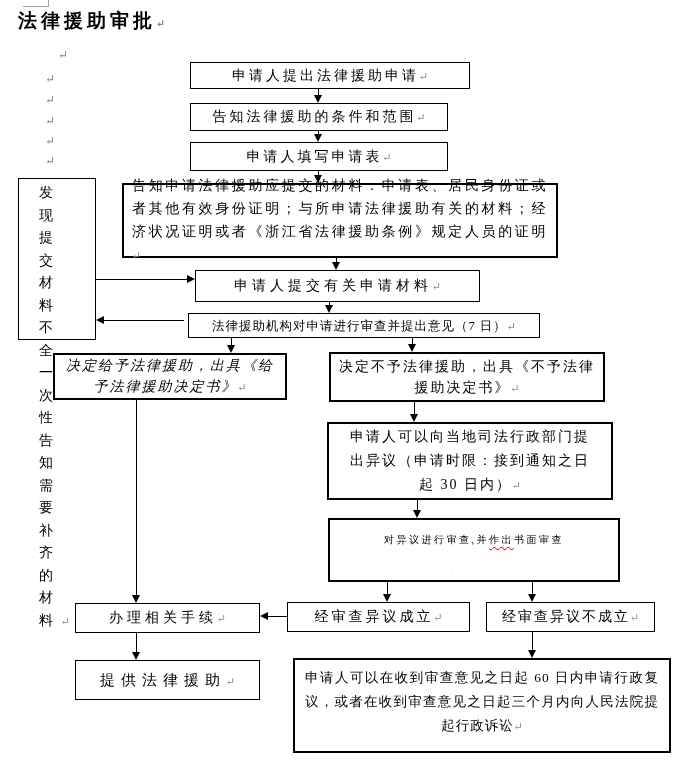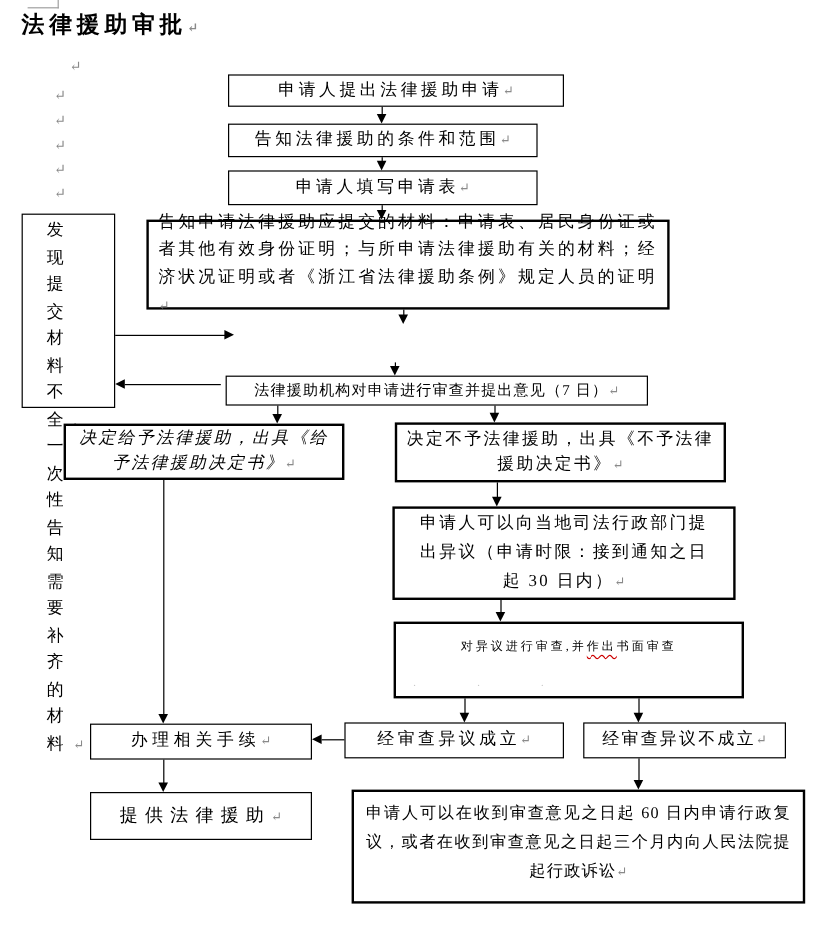--- a/index.html
+++ b/index.html
@@ -58,20 +58,23 @@
   </div>
 
   <div class="box thick" style="left:122px;top:183px;width:436px;height:75px;padding:2px 8px;">
     <div class="txt" style="text-align:justify;letter-spacing:2.5px;line-height:23px;"><span>告知申请法律援助应提交的材料：申请表、居民身份证或者其他有效身份证明；与所申请法律援助有关的材料；经济状况证明或者《浙江省法律援助条例》规定人员的证明</span><span class="ret">↵</span></div>
   </div>
 
   <div class="box" style="left:18px;top:178px;width:78px;height:162px;padding:3px 20px;align-items:flex-start;">
     <div class="txt" style="text-align:left;letter-spacing:8px;line-height:22.5px;"><span>发现提交材料不全,一次性告知需要补齐的材料</span><span class="ret">↵</span></div>
   </div>
 
+  <div class="box" style="left:195px;top:270px;width:285px;height:32px;">
+    <div class="txt" style="letter-spacing:4px;"><span>申请人提交有关申请材料</span><span class="ret">↵</span></div>
+  </div>
 
   <div class="box" style="left:188px;top:313px;width:352px;height:25px;">
     <div class="txt" style="font-size:12.5px;letter-spacing:1px;"><span>法律援助机构对申请进行审查并提出意见（7 日）</span><span class="ret">↵</span></div>
   </div>
 
   <div class="box thick" style="left:53px;top:353px;width:234px;height:47px;padding:0 6px;">
     <div class="txt" style="letter-spacing:2px;line-height:21px;font-style:italic;"><span>决定给予法律援助，出具《给予法律援助决定书》</span><span class="ret">↵</span></div>
   </div>
 
   <div class="box thick" style="left:329px;top:352px;width:276px;height:50px;padding:0 6px;">

